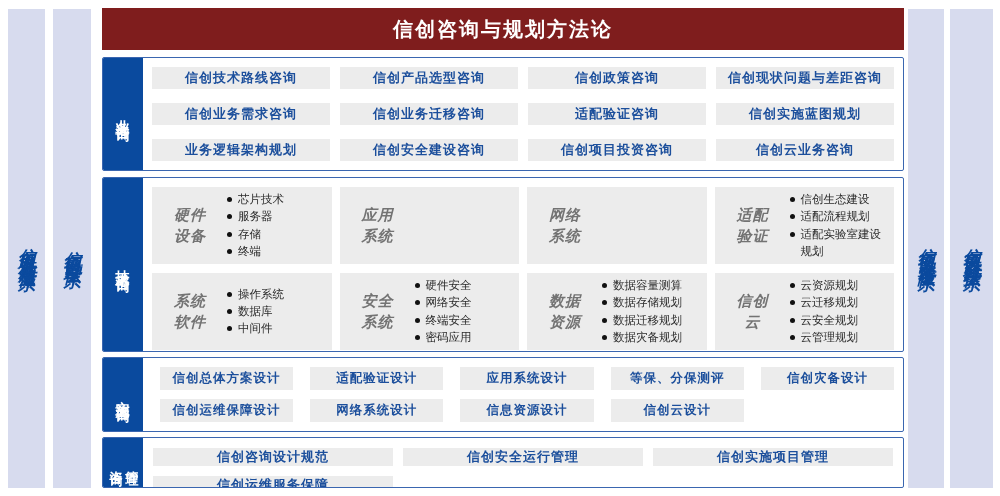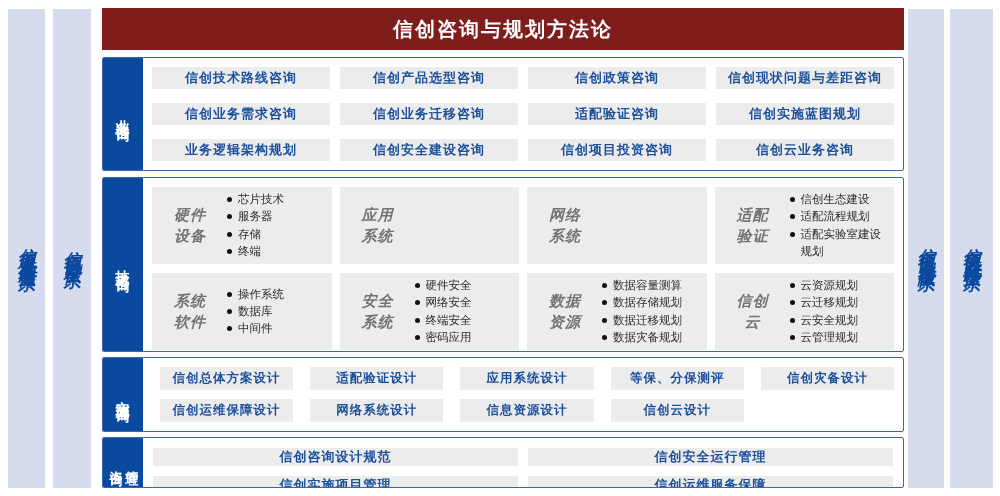--- a/index.html
+++ b/index.html
@@ -57,21 +57,21 @@
   .grid-business {
     flex:1; display:grid; grid-template-columns:repeat(4,1fr); grid-template-rows:repeat(3,1fr);
     gap:14px 10px; padding:9px 9px;
   }
   .grid-impl {
     flex:1; display:grid; grid-template-columns:repeat(5,1fr); grid-template-rows:repeat(2,1fr);
     gap:9px 9px; padding:9px 9px;
   }
   .grid-impl .pill { font-size:12.5px;margin-left:8px; }
   .grid-mgmt {
-    flex:1; display:grid; grid-template-columns:repeat(2,1fr);
+    flex:1; display:grid; grid-template-columns:repeat(3,1fr);
     gap:10px; padding:10px 10px;
   }
 
   
   .grid-tech {
     flex:1; display:grid; grid-template-columns:repeat(4,1fr); grid-template-rows:repeat(2,1fr);
     gap:9px 8px; padding:9px 9px;
   }
   .card {
     background:#ececec; display:flex; align-items:center; padding:4px 4px 4px 12px;

